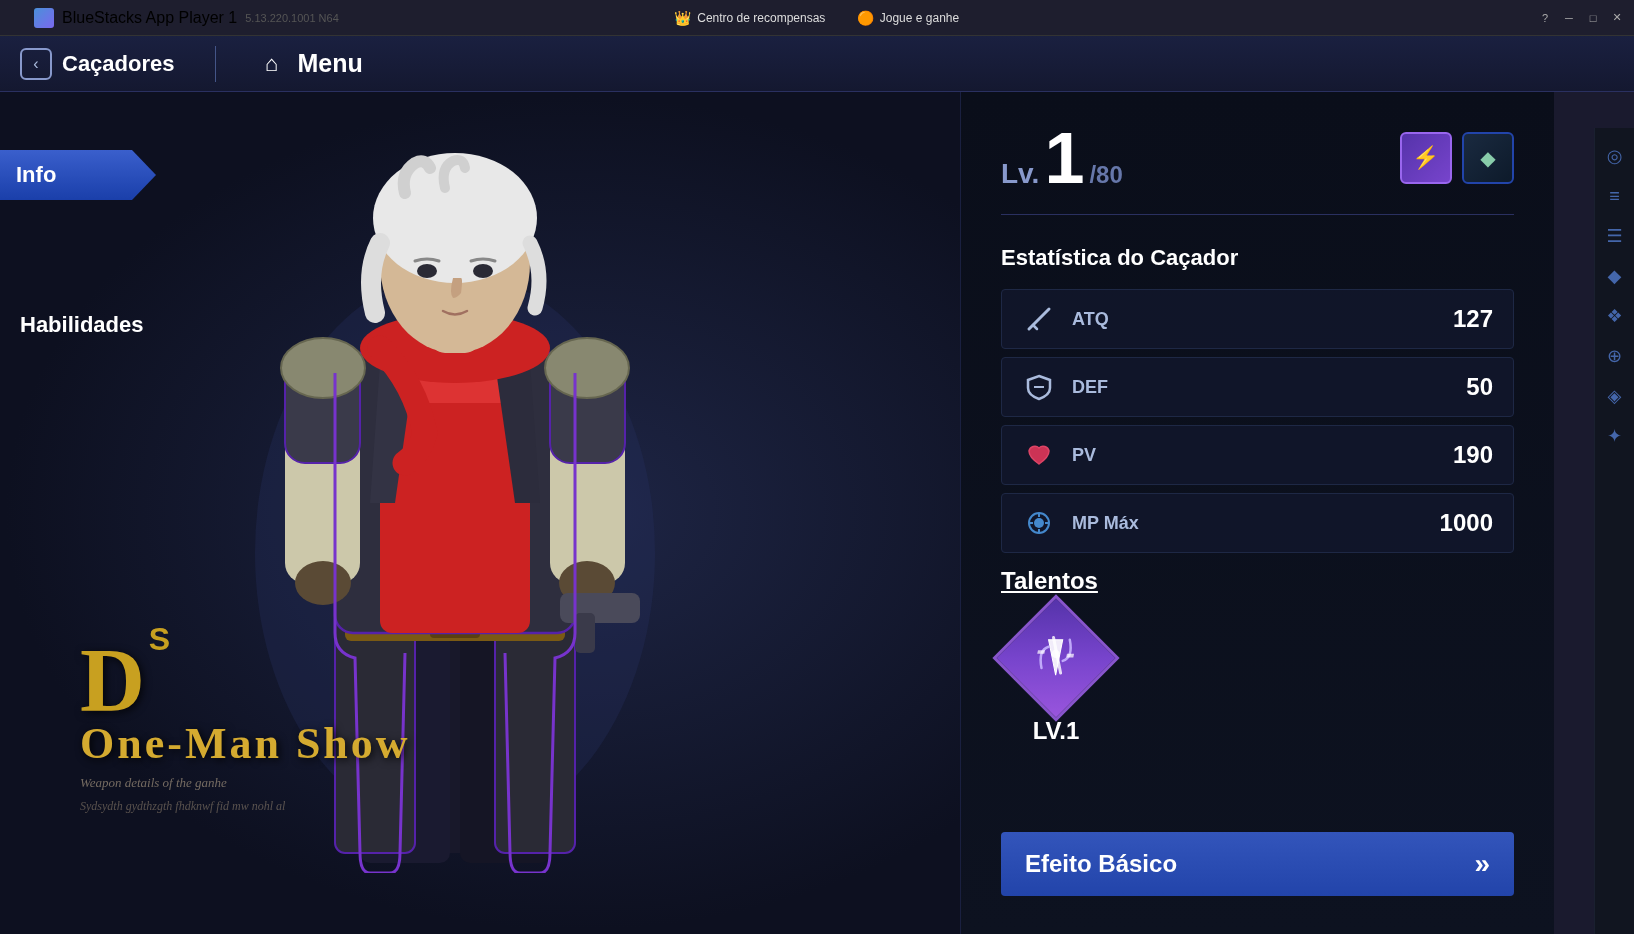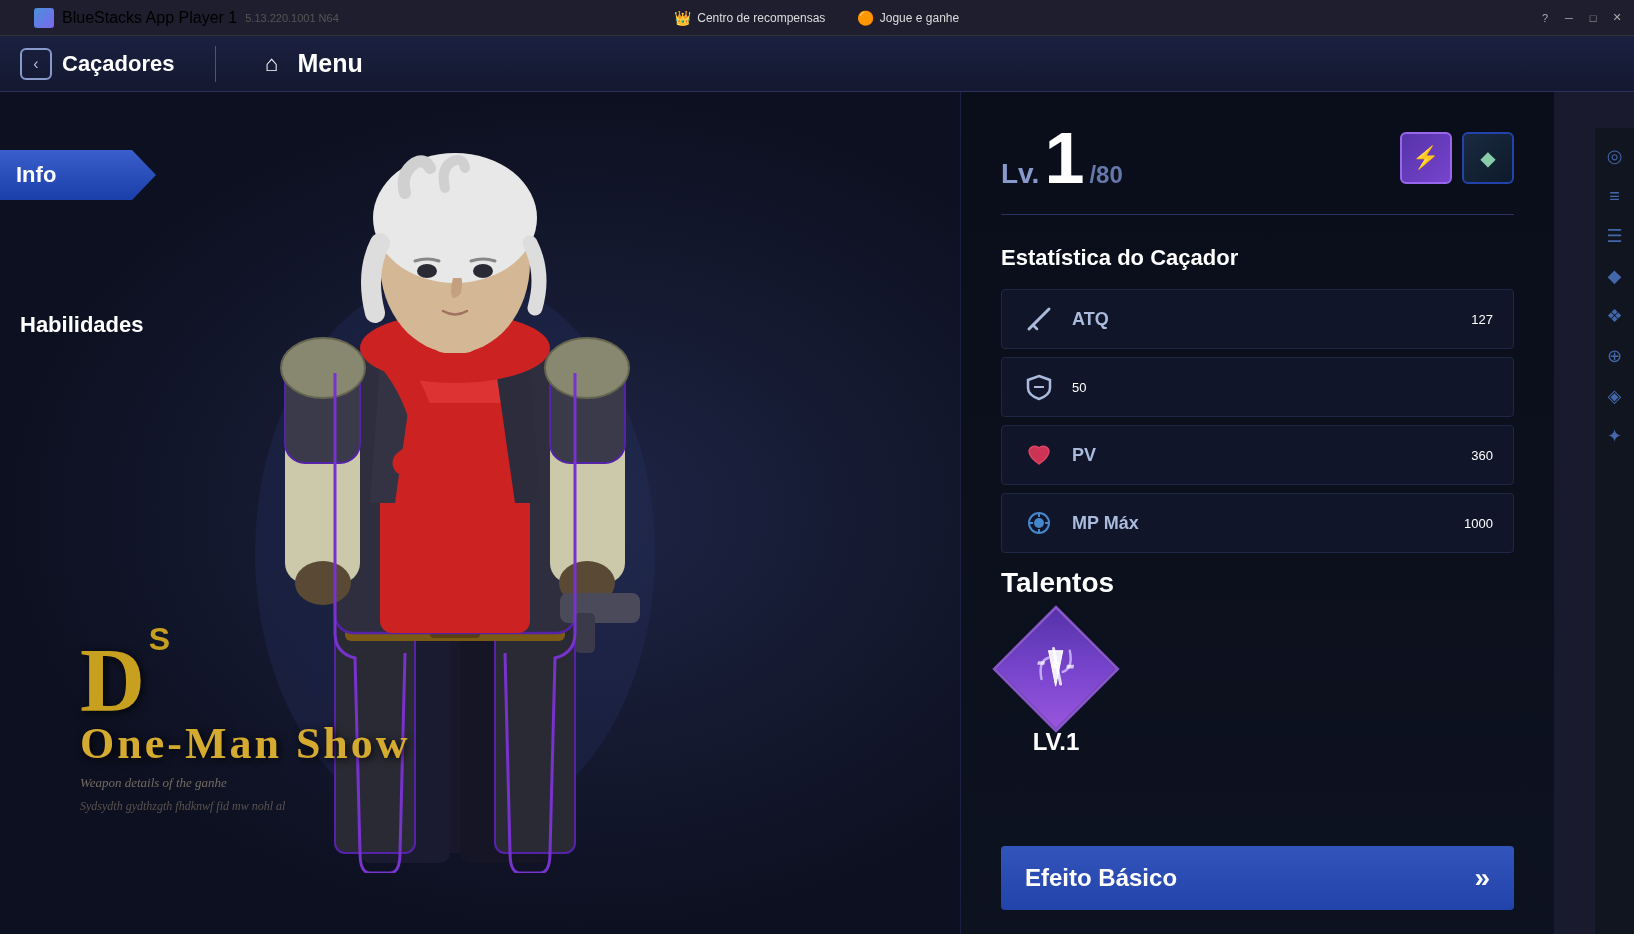--- a/index.html
+++ b/index.html
@@ -331,34 +331,35 @@
       justify-content: center;
       font-size: 20px;
     }
     .stat-name {
       flex: 1;
       font-size: 18px;
       font-weight: bold;
       color: #aabbdd;
     }
     .stat-value {
-      font-size: 13px;
-      font-weight: normal;
+      font-size: 24px;
+      font-weight: bold;
       color: white;
     }
 
     
     #talentos-section {
       margin-bottom: 30px;
     }
     #talentos-title {
-      font-size: 28px;
-      font-weight: bold;
-      color: white;
-      margin-bottom: 25px;
+      font-size: 24px;
+      font-weight: bold;
+      color: white;
+      margin-bottom: 18px;
+      text-decoration: underline;
     }
     #talent-icon {
       width: 90px;
       height: 90px;
       background: linear-gradient(135deg, #5533aa 0%, #7744cc 50%, #9955dd 100%);
       border: 3px solid #8855cc;
       transform: rotate(45deg);
       display: flex;
       align-items: center;
       justify-content: center;
@@ -379,21 +380,21 @@
     #talent-level {
       font-size: 24px;
       font-weight: bold;
       color: white;
       margin-top: 14px;
     }
 
     
     #efeito-btn {
       position: absolute;
-      bottom: 24px;
+      bottom: 38px;
       left: 40px;
       right: 40px;
       height: 64px;
       background: linear-gradient(180deg, #3355bb 0%, #2244aa 100%);
       border: none;
       cursor: pointer;
       display: flex;
       align-items: center;
       justify-content: space-between;
       padding: 0 24px;
@@ -615,31 +616,32 @@
         <span class="stat-value">127</span>
       </div>
 
       <div class="stat-row">
         <div class="stat-icon">
           <svg width="28" height="28" viewBox="0 0 28 28">
             <path d="M 14 3 L 25 7 L 25 15 Q 25 22 14 26 Q 3 22 3 15 L 3 7 Z" fill="none" stroke="#aabbdd" stroke-width="2.5"></path>
             <line x1="9" y1="14" x2="19" y2="14" stroke="#aabbdd" stroke-width="2"></line>
           </svg>
         </div>
+        <span class="stat-name">DEF</span>
         <span class="stat-value">50</span>
       </div>
 
       <div class="stat-row">
         <div class="stat-icon">
           <svg width="28" height="28" viewBox="0 0 28 28">
             <path d="M 14 23 Q 4 16 4 10 A 6 6 0 0 1 14 7 A 6 6 0 0 1 24 10 Q 24 16 14 23 Z" fill="#cc3355" stroke="#dd4466" stroke-width="1.5"></path>
           </svg>
         </div>
         <span class="stat-name">PV</span>
-        <span class="stat-value">360</span>
+        <span class="stat-value">190</span>
       </div>
 
       <div class="stat-row">
         <div class="stat-icon">
           <svg width="28" height="28" viewBox="0 0 28 28">
             <circle cx="14" cy="14" r="10" fill="none" stroke="#4488cc" stroke-width="2"></circle>
             <circle cx="14" cy="14" r="5" fill="#4488cc"></circle>
             <line x1="14" y1="4" x2="14" y2="8" stroke="#4488cc" stroke-width="2"></line>
             <line x1="14" y1="20" x2="14" y2="24" stroke="#4488cc" stroke-width="2"></line>
             <line x1="4" y1="14" x2="8" y2="14" stroke="#4488cc" stroke-width="2"></line>

